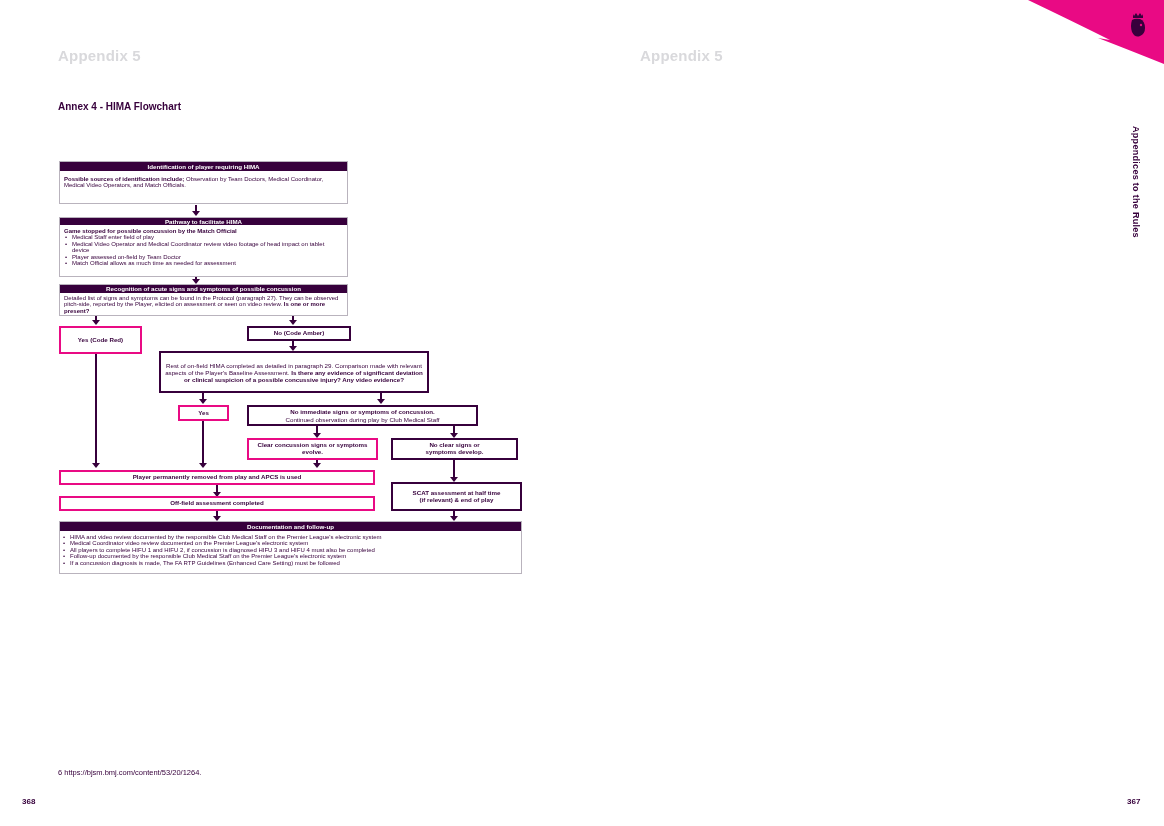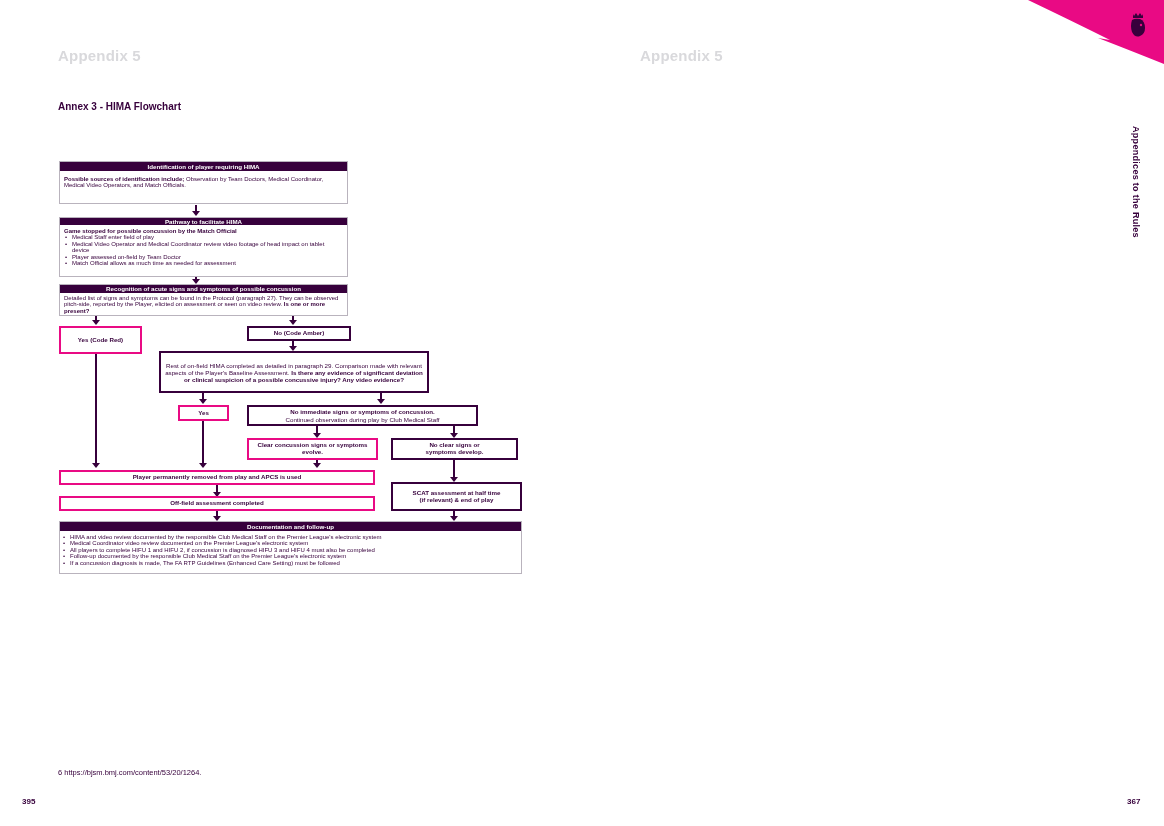--- a/index.html
+++ b/index.html
@@ -31,21 +31,21 @@
     .box.center.normal { font-weight: normal; }
 
     .vline { position: absolute; width: 2px; background: #37003c; }
     .arrow { position: absolute; width: 0; height: 0; border-left: 4px solid transparent; border-right: 4px solid transparent; border-top: 5px solid #37003c; }
   </style>
 </head>
 <body>
 
 <div class="appendix-title" style="left:58px;">Appendix 5</div>
 <div class="appendix-title" style="left:640px;">Appendix 5</div>
-<div class="annex-title">Annex 3 - HIMA Flowchart</div>
+<div class="annex-title">Annex 4 - HIMA Flowchart</div>
 
 <svg class="corner" viewBox="0 0 150 70" xmlns="http://www.w3.org/2000/svg">
   <path d="M14 0 L150 0 L150 64 Q110 48 84 38 L96 40 Q60 22 14 0 Z" fill="#e90a84"></path>
   <g transform="translate(112,12)">
     <path d="M8 4 L10 1 L12 4 L14 1 L16 4 L17 2 L17 6 L7 6 L7 2 Z" fill="#37003c"></path>
     <path d="M6 8 Q4 14 6 20 Q9 26 14 24 Q19 22 19 16 Q19 9 14 7 Q9 6 6 8 Z" fill="#37003c"></path>
     <circle cx="15" cy="13" r="1.2" fill="#e90a84"></circle>
   </g>
 </svg>
 
@@ -154,14 +154,14 @@
         <li>Medical Coordinator video review documented on the Premier League's electronic system</li>
         <li>All players to complete HIFU 1 and HIFU 2, if concussion is diagnosed HIFU 3 and HIFU 4 must also be completed</li>
         <li>Follow-up documented by the responsible Club Medical Staff on the Premier League's electronic system</li>
         <li>If a concussion diagnosis is made, The FA RTP Guidelines (Enhanced Care Setting) must be followed</li>
       </ul>
     </div>
   </div>
 </div>
 
 <div class="footnote">6 https://bjsm.bmj.com/content/53/20/1264.</div>
-<div class="page-num" style="left:22px;">395</div>
+<div class="page-num" style="left:22px;">368</div>
 <div class="page-num" style="left:1127px;">367</div>
 
 </body></html>

